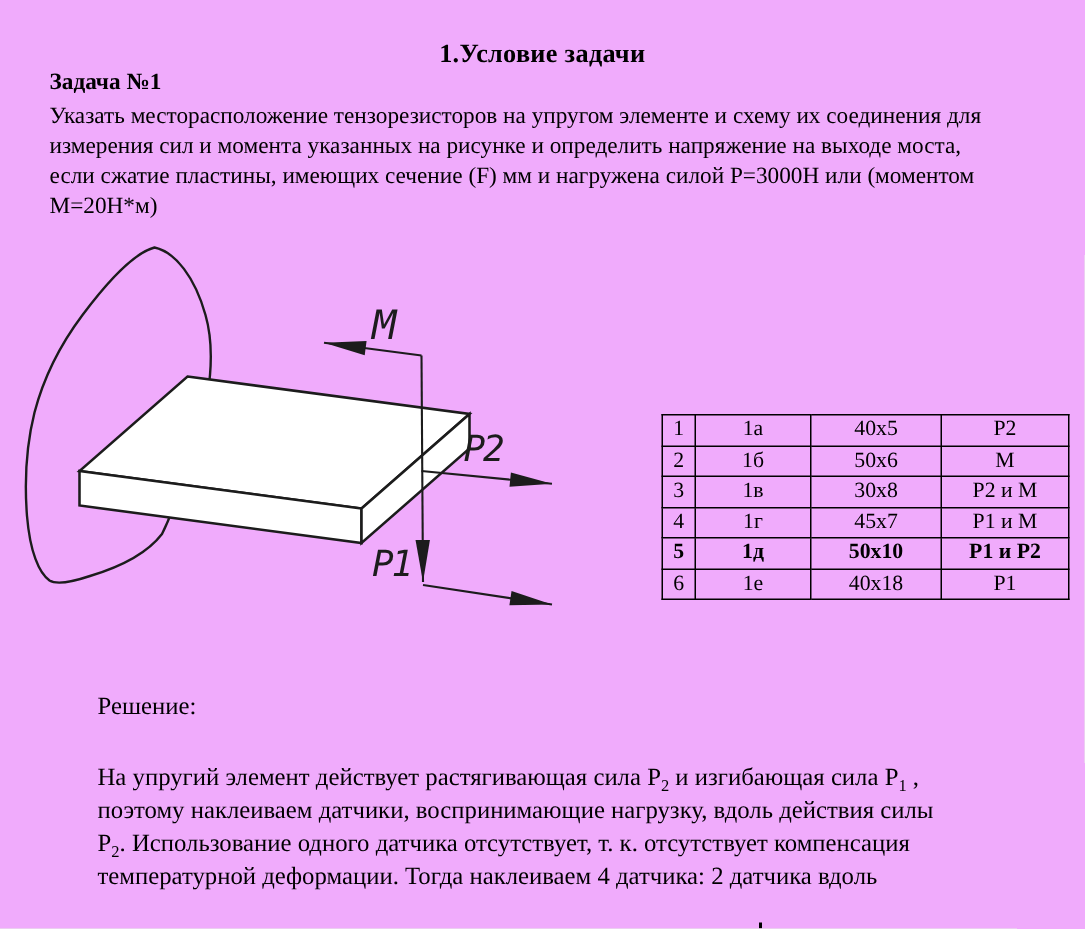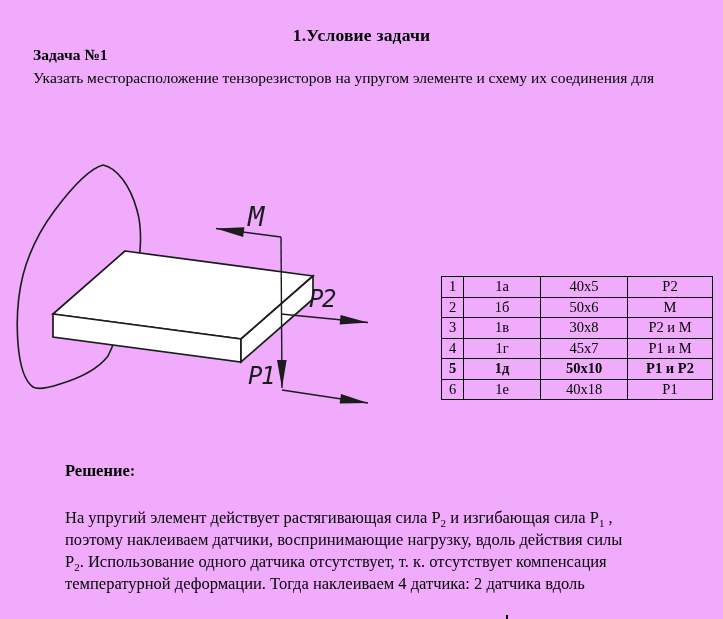--- a/index.html
+++ b/index.html
@@ -19,21 +19,21 @@
   .task-heading{
     position:absolute;left:33px;top:46px;
     font-size:15.5px;font-weight:bold;text-align:center;
   }
   .task-para{
     position:absolute;left:33px;top:68px;width:672px;
     font-size:15.5px;line-height:20px;
   }
   .solution-heading{
     position:absolute;left:65px;top:461px;
-    font-size:16.5px;font-weight:bold;
+    font-size:16.5px;font-weight:normal;
   }
   .solution-para{
     position:absolute;left:65px;top:507px;width:650px;
     font-size:16.5px;line-height:22px;
   }
   .solution-para sub{font-size:11px;line-height:0;}
   .tline{white-space:nowrap;}
   
   .figure-svg{position:absolute;left:0;top:150px;}
   .cad-label{
@@ -66,20 +66,23 @@
 <body>
 
 <div class="page">
 
   <div class="doc-title">1.Условие задачи</div>
 
   <div class="task-heading">Задача №1</div>
 
   <div class="task-para">
       <div class="tline">Указать месторасположение тензорезисторов на упругом элементе и схему их соединения для</div>
+      <div class="tline">измерения сил и момента указанных на рисунке и определить напряжение на выходе моста,</div>
+      <div class="tline">если сжатие пластины, имеющих сечение (F) мм и нагружена силой Р=3000Н или (моментом</div>
+      <div class="tline">М=20Н*м)</div>
     </div>
 
   <svg class="figure-svg" width="440" height="268" viewBox="0 150 440 268" xmlns="http://www.w3.org/2000/svg">
     <defs>
       <marker id="cadArrow" markerUnits="userSpaceOnUse" markerWidth="62" markerHeight="24" refX="0" refY="0" orient="auto" style="overflow:visible">
         <path d="M0,0 L-28,-4.8 L-28,4.8 Z" fill="#1c1c1c"></path>
       </marker>
     </defs>
 
     <path d="M103,165

